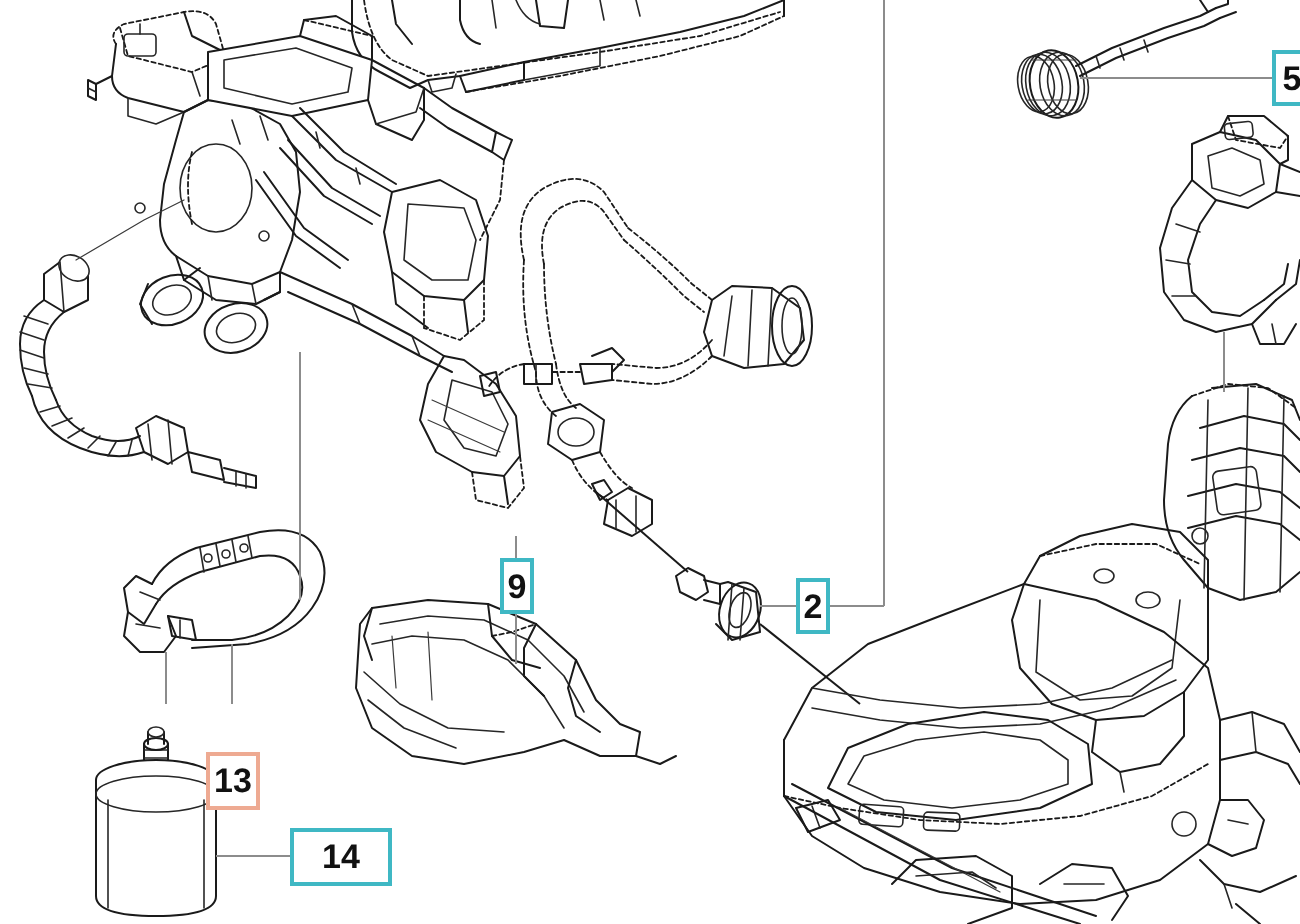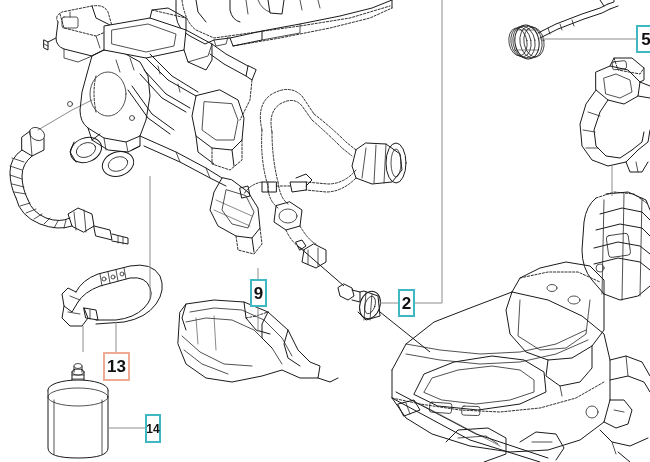--- a/index.html
+++ b/index.html
@@ -27,24 +27,24 @@
     display:flex;
     align-items:center;
     justify-content:center;
     font-weight:bold;
     font-family:"Liberation Sans", sans-serif;
     color:#111111;
     line-height:1;
     z-index:40;
   }
   .callout.teal{ border:2px solid #3fb8c4; }
-  .callout.orange{ border:2px solid #eda municipal; }
+  .callout.orange{ border:2px solid #eda municipal;margin-top:24px; }
   .callout.orange{ border:2px solid #eeaa92; }
   .lbl-13{ left:103px; top:352px; width:27px; height:29px; font-size:17px; }
-  .lbl-14{ left:145px; top:414px; width:16px; height:29px; font-size:12px; }
+  .lbl-14{ left:145px; top:414px; width:51px; height:29px; font-size:17px; }
   .lbl-9 { left:250px; top:279px; width:17px; height:28px; font-size:17px; }
   .lbl-2 { left:398px; top:289px; width:17px; height:28px; font-size:17px; }
   .lbl-5 { left:636px; top:25px;  width:20px; height:28px; font-size:17px; }
   
 </style>
 </head>
 <body>
 
 <div id="diagram-root">
 

